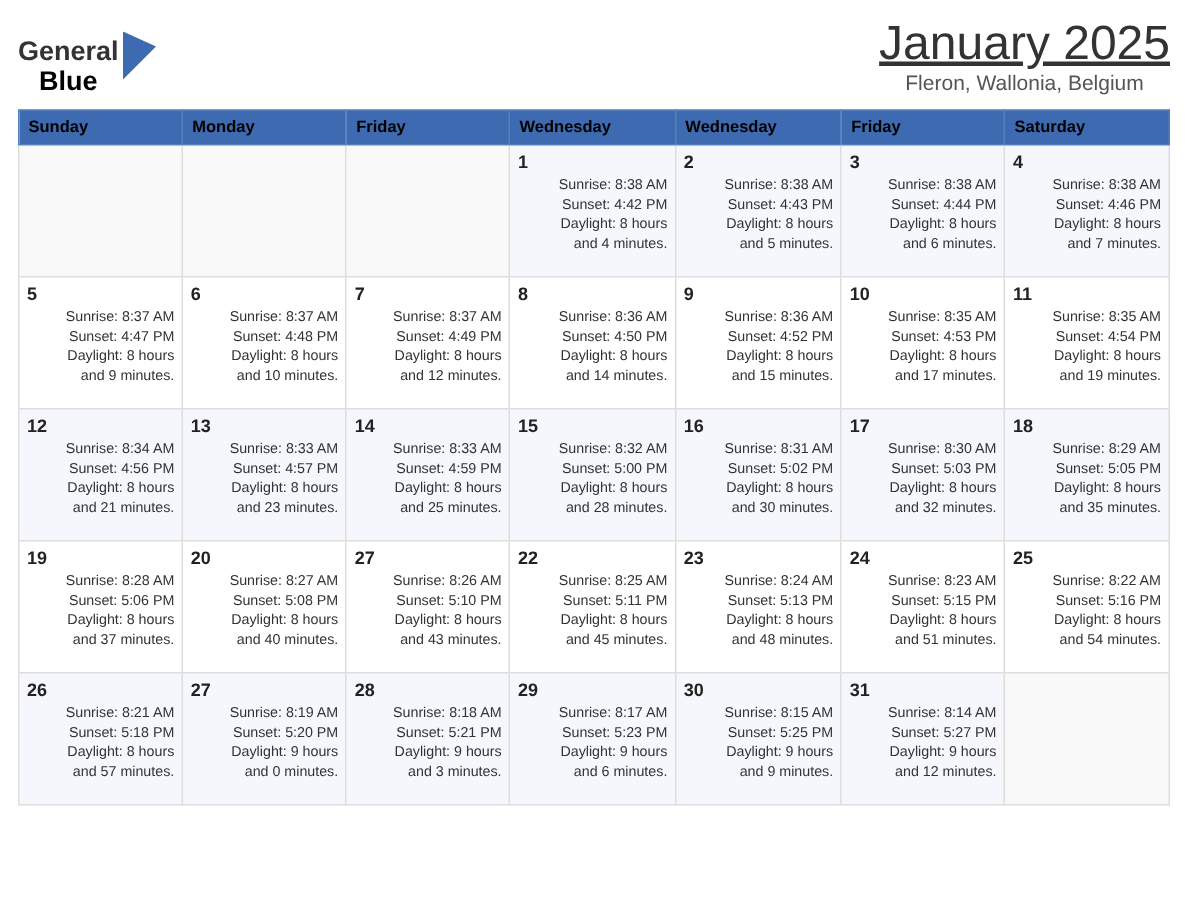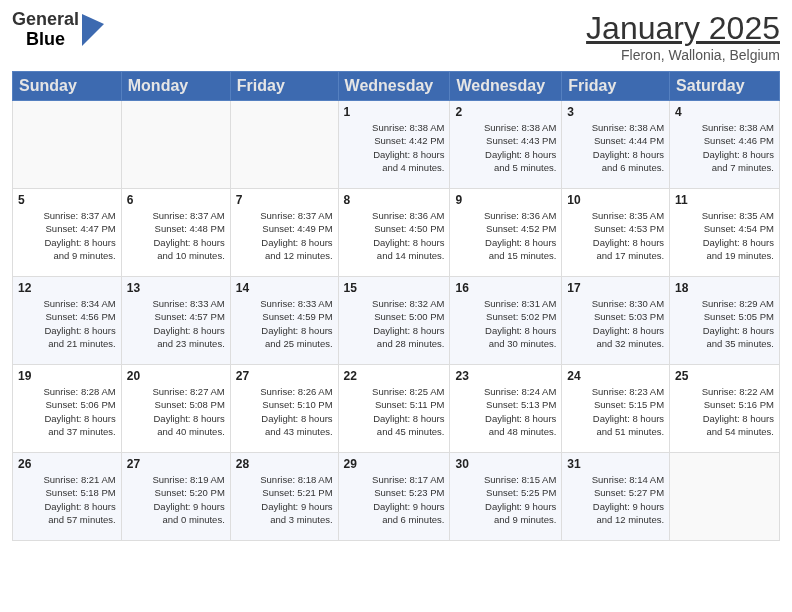--- a/index.html
+++ b/index.html
@@ -25,45 +25,47 @@
     .logo {
       display: flex;
       align-items: center;
     }
     .logo-text {
       display: flex;
       flex-direction: column;
       font-size: 18px;
       font-weight: bold;
       line-height: 1.1;
+      margin-top: 15px;
     }
     .logo-general { color: #333; }
     .logo-blue { color: #000000; text-align: center; }
     .title-block {
       text-align: right;
     }
     .month-title {
       font-size: 32px;
       color: #333;
       font-weight: normal;
       text-decoration: underline;
     }
     .location {
       font-size: 14px;
       color: #555;
+      text-align: center;
     }
     .calendar {
       width: 100%;
       border-collapse: collapse;
       border: 1px solid #ccc;
     }
     .calendar th {
       background: #3d6ab0;
-      color: #e5e5e5;
-      font-size: 16px;
+      color: #000000;
+      font-size: 11px;
       font-weight: bold;
       padding: 5px 6px;
       text-align: left;
       border: 1px solid #5580c0;
     }
     .calendar td {
       vertical-align: top;
       padding: 4px 5px;
       border: 1px solid #ddd;
       width: 113px;

